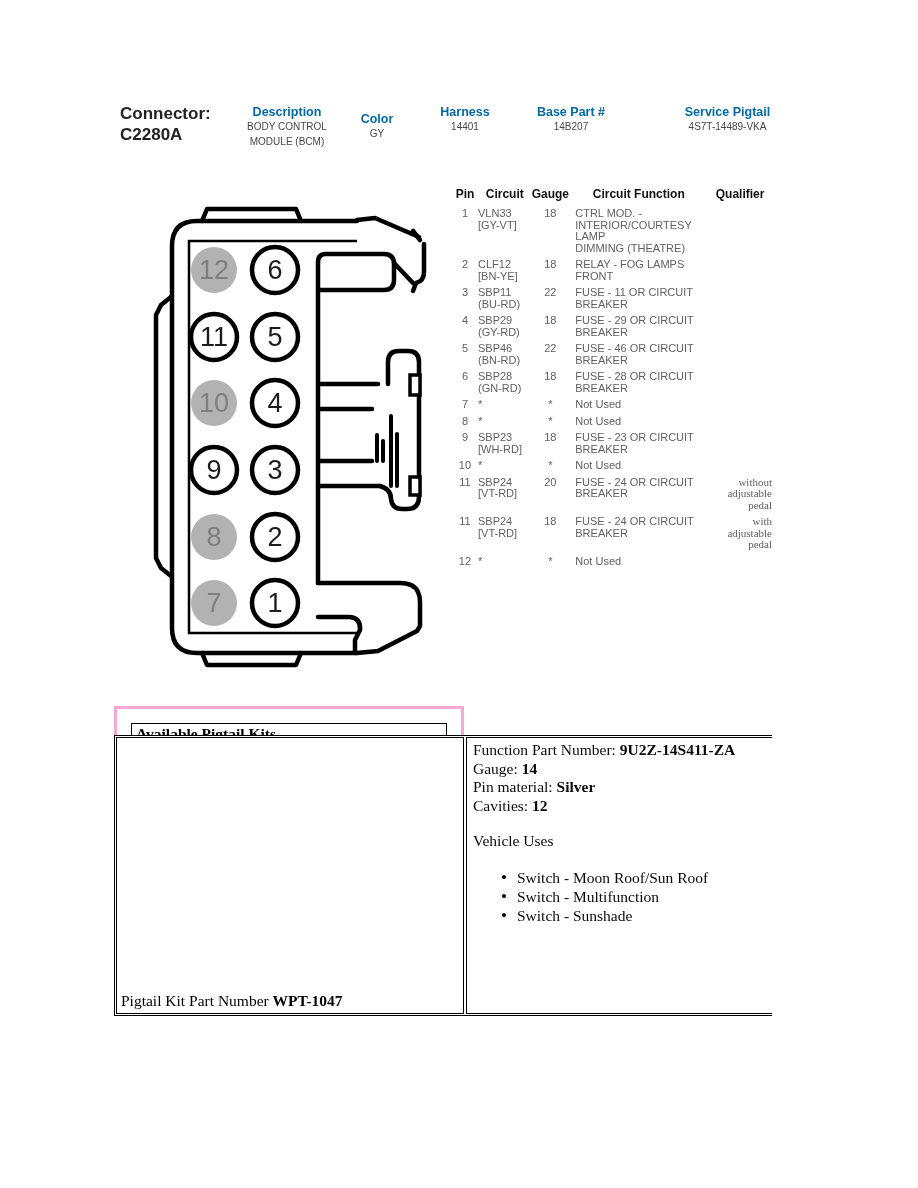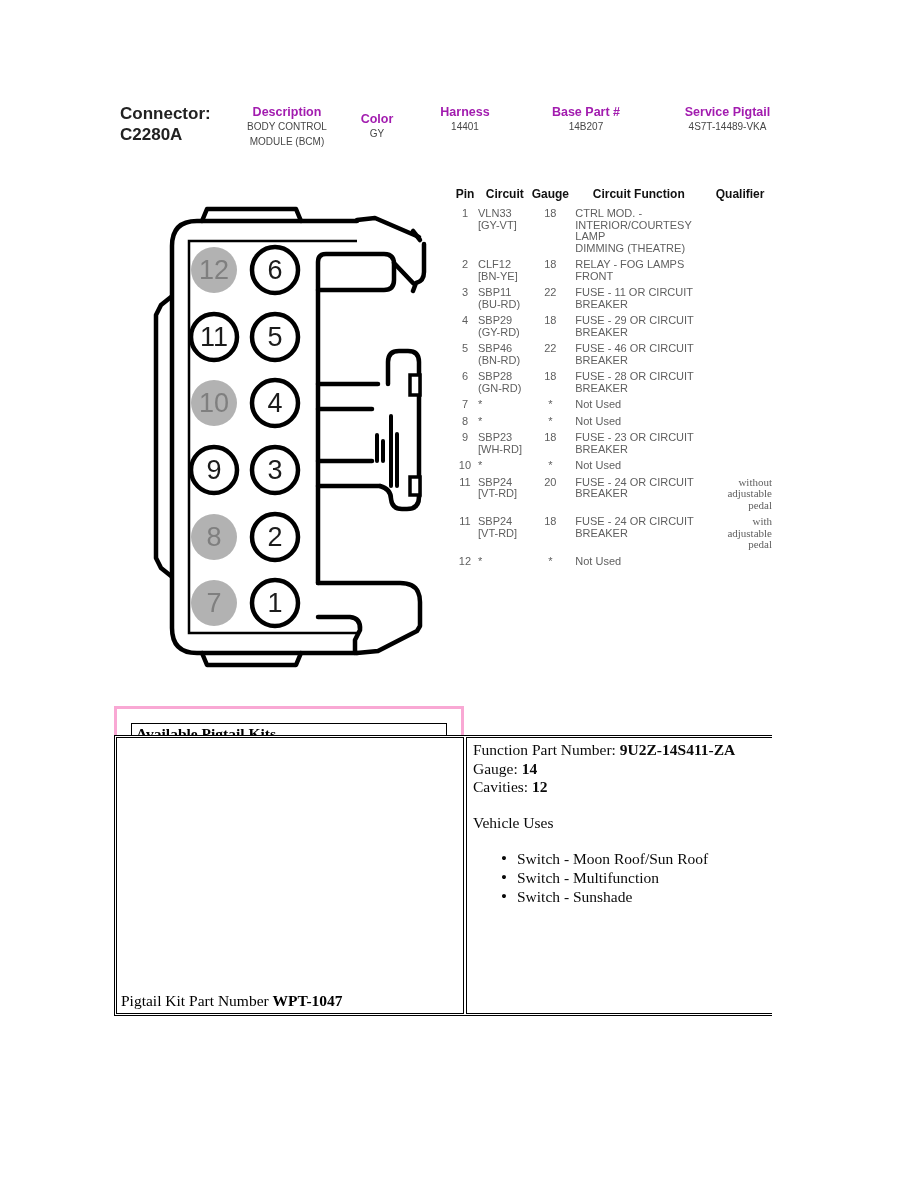--- a/index.html
+++ b/index.html
@@ -3,26 +3,26 @@
 <meta charset="utf-8">
 <style>
   html,body{margin:0;padding:0;background:#fff;}
   .page{position:relative;width:772px;height:1188px;background:#ffffff;overflow:hidden;
         font-family:"Liberation Sans",sans-serif;}
 
   
   .connector-title{position:absolute;left:120px;top:103px;font-size:17px;font-weight:bold;
                    color:#222;line-height:21px;}
   .hdr-field{position:absolute;text-align:center;}
-  .hdr-label{font-weight:bold;font-size:12.5px;color:#a21caf;line-height:15px;}
+  .hdr-label{font-weight:bold;font-size:12.5px;color:#0369a1;line-height:15px;}
   .hdr-value{font-size:10px;color:#474747;line-height:14.5px;}
   .hdr-f0{left:223px;top:105px;width:128px;}
   .hdr-f1{left:348px;top:112px;width:58px;}
   .hdr-f2{left:410px;top:105px;width:110px;}
-  .hdr-f3{left:530px;top:105px;width:112px;}
+  .hdr-f3{left:515px;top:105px;width:112px;}
   .hdr-f4{left:650px;top:105px;width:155px;}
 
   
   .diagram{position:absolute;left:140px;top:200px;width:310px;height:475px;}
   .diagram text{font-family:"Liberation Sans",sans-serif;}
 
   
   .pin-table{position:absolute;left:452px;top:187px;border-collapse:collapse;table-layout:fixed;}
   .pin-table th{font-size:12px;font-weight:bold;color:#111;
                 padding:0 0 7px 0;vertical-align:top;white-space:nowrap;}
@@ -349,20 +349,21 @@
   <div class="kit-body">
     <div class="kit-left">
       <div class="kit-left-text">
         <span>Pigtail Kit Part Number </span><b>WPT-1047</b>
       </div>
     </div>
     <div class="kit-right">
       <div id="kit-details">
           <div class="kit-line"><span>Function Part Number: </span><b>9U2Z-14S411-ZA</b></div>
           <div class="kit-line"><span>Gauge: </span><b>14</b></div>
+          <div class="kit-line"><span>Pin material: </span><b>Silver</b></div>
           <div class="kit-line"><span>Cavities: </span><b>12</b></div>
         </div>
       <div class="uses-title">Vehicle Uses</div>
       <ul id="uses-list">
           <li>Switch - Moon Roof/Sun Roof</li>
           <li>Switch - Multifunction</li>
           <li>Switch - Sunshade</li>
         </ul>
     </div>
   </div>

